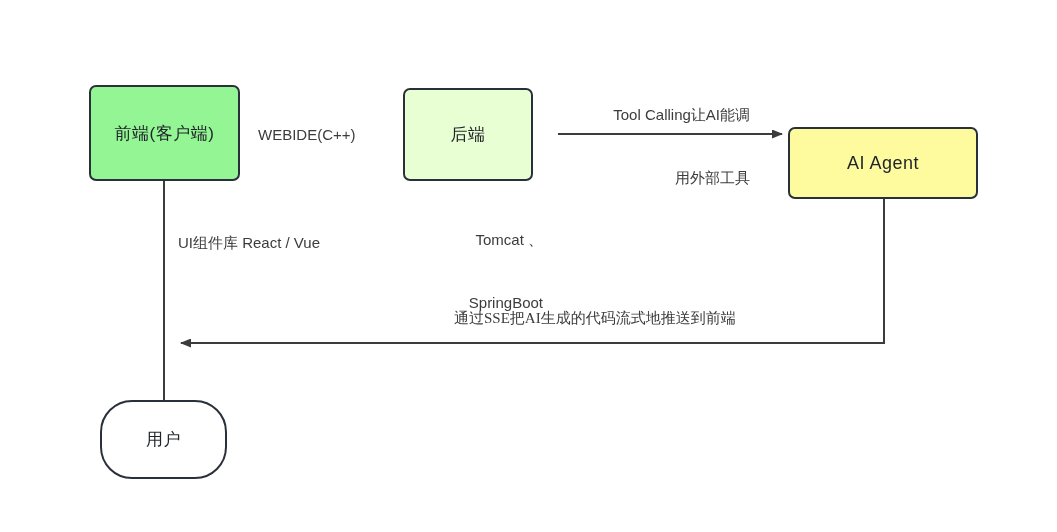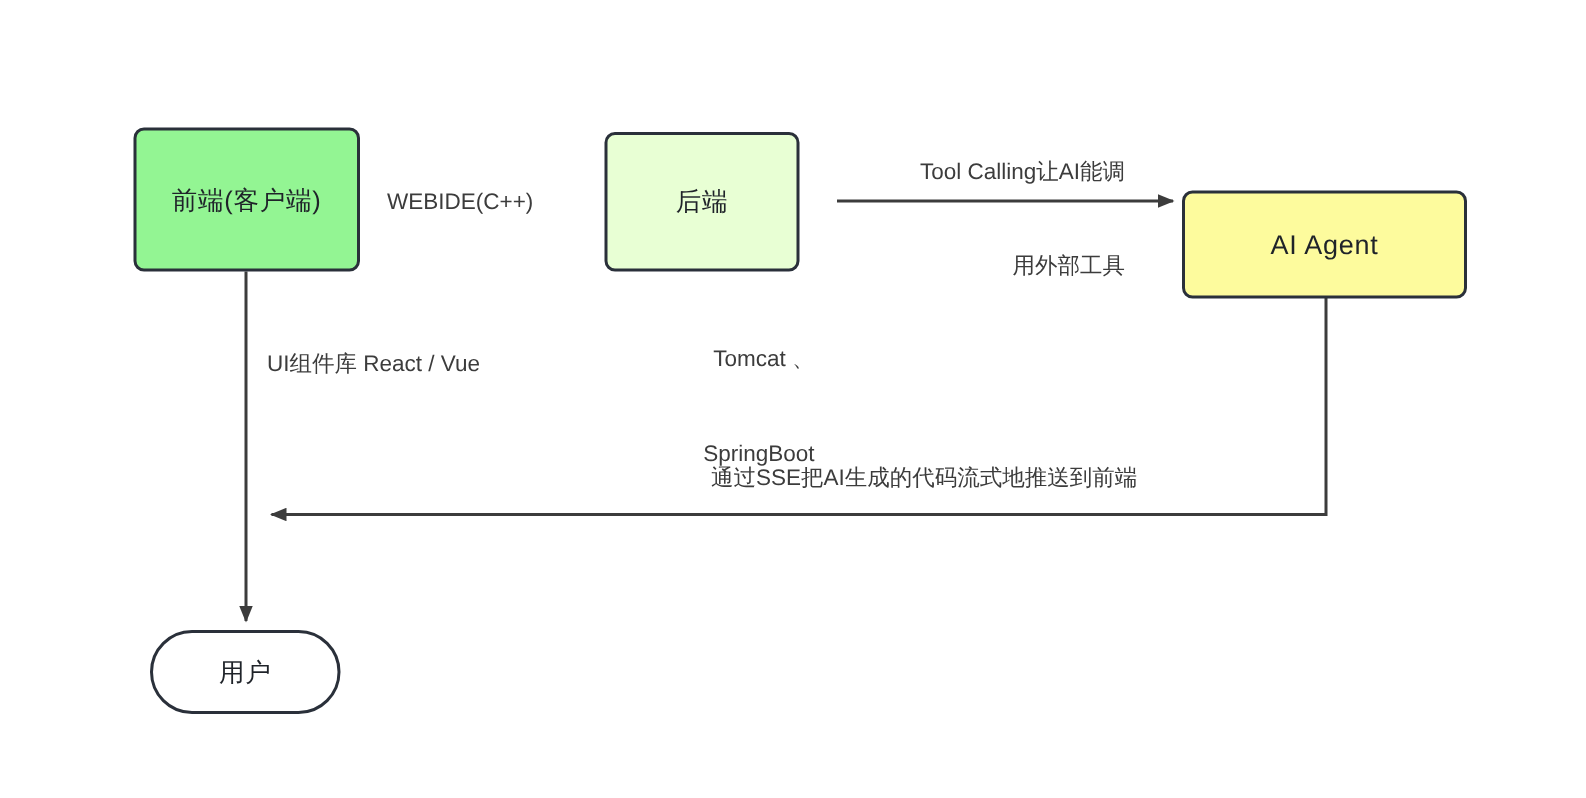--- a/index.html
+++ b/index.html
@@ -60,23 +60,23 @@
     top: 87px;
     width: 190px;
     height: 72px;
     background: #fdfb9d;
     border-radius: 7px;
     font-size: 18px;
     margin-top: 40px;
   }
   #node-user {
     left: 100px;
-    top: 420px;
+    top: 400px;
     width: 127px;
-    height: 56px;
+    height: 79px;
     background: #ffffff;
     border-radius: 32px;
     font-size: 17px;
   }
   .edge-label {
     position: absolute;
     color: #3c3c3c;
     font-size: 15px;
     line-height: 21px;
     white-space: pre;
@@ -97,22 +97,23 @@
   #label-backend-sub {
     left: 418px;
     top: 187px;
     width: 125px;
   }
   #label-uilib {
     left: 178px;
     top: 232px;
   }
   #label-sse-push {
-    left: 474px;
+    left: 454px;
     top: 308px;
+    font-family: Liberation Serif, serif;
   }
   #label-sse-out {
     left: 178px;
     top: 389px;
   }
 </style>
 </head>
 <body>
 
 <div id="canvas">

